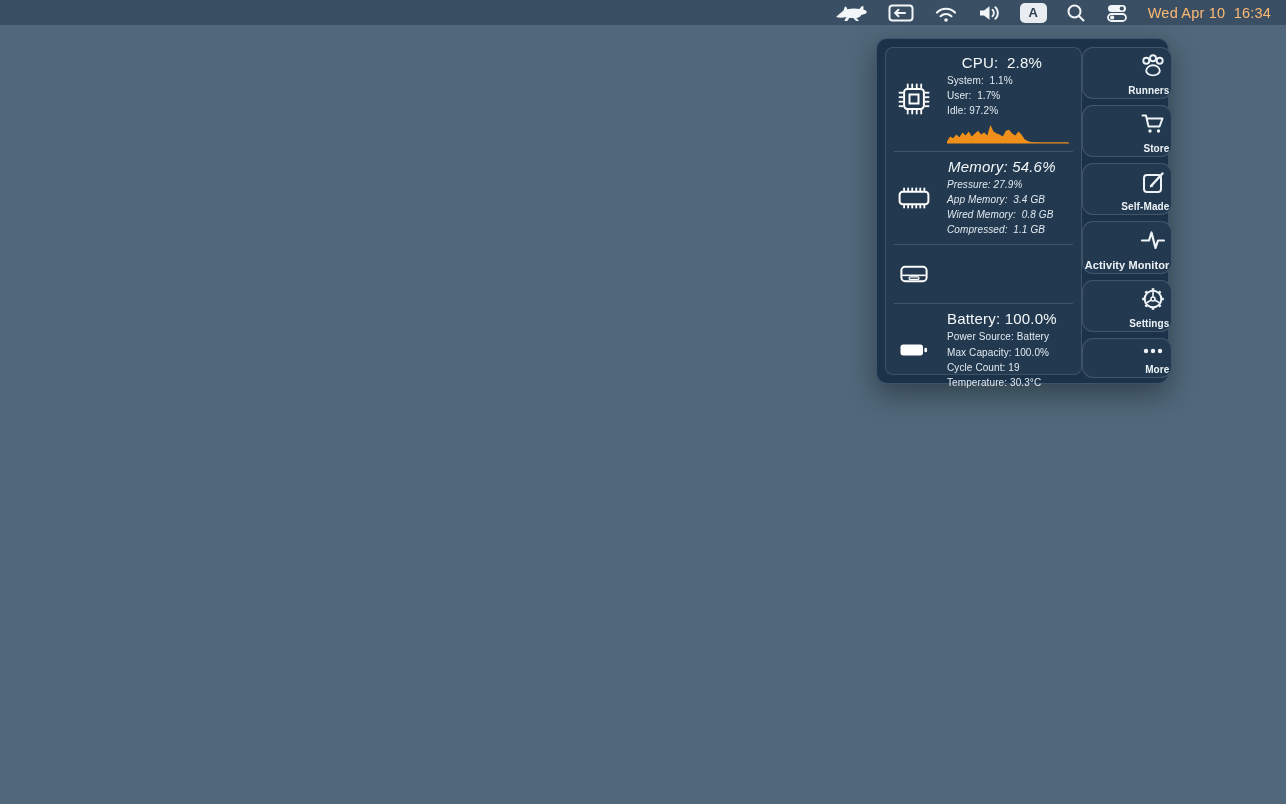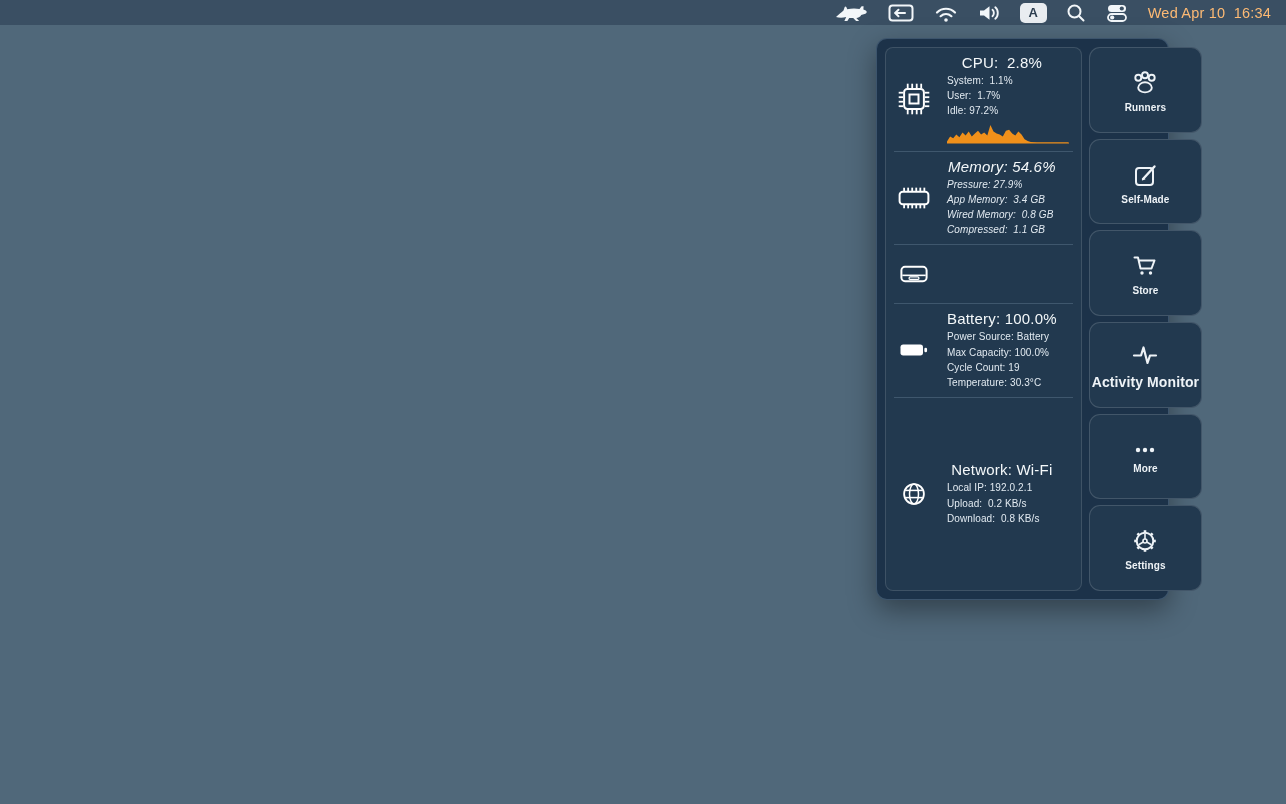--- a/index.html
+++ b/index.html
@@ -30,26 +30,26 @@
   .mb-clock{
     color:#fdba74;font-size:14.5px;font-weight:500;white-space:pre;letter-spacing:.2px;
   }
   .input-badge{
     width:27px;height:20px;background:#e9edf1;border-radius:5px;
     display:flex;align-items:center;justify-content:center;
     color:#2c3e50;font-size:13px;font-weight:700;
   }
   
   .panel{
-    position:absolute;left:876px;top:38px;width:293px;height:562px;
+    position:absolute;left:876px;top:38px;width:293px;height:346px;
     background:var(--panel-bg);
     border:1px solid rgba(120,150,175,.35);
     border-radius:11px;
     box-shadow:0 10px 28px rgba(0,0,0,.38);
-    display:flex;padding:8px;gap:7px;
+    display:flex;padding:8px;
   }
   .stats-card{
     width:198px;height:100%;
     background:var(--card-bg);
     border:1px solid rgba(255,255,255,.13);
     border-radius:8px;
     display:flex;flex-direction:column;
   }
   .sec{display:flex;align-items:center;margin:0 8px;padding:6px 0 7px 0;}
   .sec + .sec{border-top:1px solid rgba(150,178,200,.25);}
@@ -68,25 +68,25 @@
     margin-top:5px;width:122px;height:9px;
     border:1px solid var(--accent);background:#233c52;
   }
   .stor-fill{height:100%;background:var(--accent);}
   
   .btn-col{flex:1;display:flex;flex-direction:column;gap:6px;}
   .side-btn{
     flex:1;background:var(--card-bg);
     border:1px solid rgba(255,255,255,.15);
     border-radius:11px;cursor:default;
-    display:flex;flex-direction:column;align-items:center;justify-content:center;gap:3px;
+    display:flex;flex-direction:column;align-items:flex-end;justify-content:center;gap:3px;
     color:#eef3f7;padding:2px;
   }
   .side-btn .lbl{font-size:10px;font-weight:700;letter-spacing:.1px;white-space:nowrap;}
-  .side-btn .lbl.small{font-size:14px;}
+  .side-btn .lbl.small{font-size:11px;}
   .side-btn svg{display:block;}
 </style>
 </head>
 <body>
 
 <div class="menubar">
 
   <div class="mb-item">
     <svg width="33" height="21" viewBox="0 0 33 21" fill="#f2f6f9">
       <path d="M1,15 C3.5,12.5 6.5,10.5 8.5,8.5 L9.6,5.2 C9.9,4.3 10.9,4.3 11.3,5.1 L12.3,7.2 C16.5,6.2 21.5,6.2 24.5,7.1 L26.6,4.3 L28.6,4.3 L28.4,7.4 L30.8,8.4 C32.1,9.2 32.1,10.9 30.4,11.8 L26.2,12.9 C25.4,14.6 23.5,15.7 21.3,15.9 L24.1,19 L21.1,19 L18.2,15.9 L14.2,15.9 L12.4,19 L9.4,19 L11.2,14.9 C7.8,15.9 4.2,15.8 1,15 Z"></path>
@@ -229,93 +229,66 @@
       </div>
       <div class="sec-body">
         <div class="sec-title">Battery: 100.0%</div>
         <div class="dl">Power Source: Battery</div>
         <div class="dl">Max Capacity: 100.0%</div>
         <div class="dl">Cycle Count: 19</div>
         <div class="dl">Temperature: 30.3°C</div>
       </div>
     </div>
 
-    <div class="sec" style="flex:1;">
-      <div class="sec-icon">
-        <svg width="36" height="36" viewBox="0 0 40 40" fill="none" stroke="#fff" stroke-width="2">
-          <circle cx="20" cy="20" r="11"></circle>
-          <ellipse cx="20" cy="20" rx="5" ry="11" stroke-width="1.7"></ellipse>
-          <path d="M10.2,16 H29.8" stroke-width="1.7"></path>
-          <path d="M10.2,24 H29.8" stroke-width="1.7"></path>
-        </svg>
-      </div>
-      <div class="sec-body">
-        <div class="sec-title">Network: Wi-Fi</div>
-        <div class="dl">Local IP: 192.0.2.1</div>
-        <div class="dl">Upload:  0.2 KB/s</div>
-        <div class="dl">Download:  0.8 KB/s</div>
-      </div>
-    </div>
 
   </div>
 
   <div class="btn-col">
 
     <div class="side-btn">
       <span>
         <svg width="32" height="32" viewBox="0 0 32 32" fill="none" stroke="#eef3f7" stroke-width="1.9">
           <circle cx="9.3" cy="10.8" r="3"></circle>
           <circle cx="16" cy="8.2" r="3"></circle>
           <circle cx="22.7" cy="10.8" r="3"></circle>
           <path d="M16,15.2 c-3.6,0 -6.8,2.6 -6.8,5.6 c0,2.6 3.1,4.6 6.8,4.6 c3.7,0 6.8,-2 6.8,-4.6 c0,-3 -3.2,-5.6 -6.8,-5.6 z"></path>
         </svg>
       </span>
       <span class="lbl">Runners</span>
     </div>
 
     <div class="side-btn">
       <span>
+        <svg width="32" height="32" viewBox="0 0 32 32" fill="none" stroke="#eef3f7" stroke-width="2" stroke-linejoin="round" stroke-linecap="round">
+          <path d="M5.5,7.5 H9 L11.5,18.5 H22.5 L25.5,10.5 H10"></path>
+          <circle cx="13" cy="23" r="1.7" fill="#eef3f7" stroke="none"></circle>
+          <circle cx="21.5" cy="23" r="1.7" fill="#eef3f7" stroke="none"></circle>
+        </svg>
+      </span>
+      <span class="lbl">Store</span>
+    </div>
+
+    <div class="side-btn">
+      <span>
         <svg width="32" height="32" viewBox="0 0 32 32" fill="none" stroke="#eef3f7" stroke-width="2">
           <rect x="7" y="9" width="17" height="17" rx="3"></rect>
           <path d="M14,20 L25.5,7.5" stroke-width="2.4" stroke-linecap="round"></path>
           <path d="M12.8,21.4 l1.6,-3.4 l2.2,2.2 z" fill="#eef3f7" stroke="none"></path>
         </svg>
       </span>
       <span class="lbl">Self-Made</span>
     </div>
 
     <div class="side-btn">
       <span>
-        <svg width="32" height="32" viewBox="0 0 32 32" fill="none" stroke="#eef3f7" stroke-width="2" stroke-linejoin="round" stroke-linecap="round">
-          <path d="M5.5,7.5 H9 L11.5,18.5 H22.5 L25.5,10.5 H10"></path>
-          <circle cx="13" cy="23" r="1.7" fill="#eef3f7" stroke="none"></circle>
-          <circle cx="21.5" cy="23" r="1.7" fill="#eef3f7" stroke="none"></circle>
-        </svg>
-      </span>
-      <span class="lbl">Store</span>
-    </div>
-
-    <div class="side-btn">
-      <span>
         <svg width="32" height="32" viewBox="0 0 32 32" fill="none" stroke="#eef3f7" stroke-width="2.2" stroke-linecap="round" stroke-linejoin="round">
           <path d="M5,16.5 H12 L14.5,8.5 L18.5,24 L21,16.5 H27"></path>
         </svg>
       </span>
       <span class="lbl small">Activity Monitor</span>
-    </div>
-
-    <div class="side-btn">
-      <span>
-        <svg width="32" height="20" viewBox="0 0 32 20" fill="#eef3f7">
-          <circle cx="9" cy="10" r="2.2"></circle>
-          <circle cx="16" cy="10" r="2.2"></circle>
-          <circle cx="23" cy="10" r="2.2"></circle>
-        </svg>
-      </span>
-      <span class="lbl">More</span>
     </div>
 
     <div class="side-btn">
       <span>
         <svg width="32" height="32" viewBox="0 0 32 32" fill="none" stroke="#eef3f7">
           <circle cx="16" cy="16" r="8.3" stroke-width="2"></circle>
           <g stroke-width="2.6">
             <path d="M16,5.2 V7.7"></path>
               <path d="M16,24.3 V26.8"></path>
             <path d="M5.2,16 H7.7"></path>
@@ -329,14 +302,25 @@
           <g stroke-width="1.6">
             <path d="M16,14 V8.6"></path>
             <path d="M14.3,17 L9.6,19.7"></path>
             <path d="M17.7,17 L22.4,19.7"></path>
           </g>
         </svg>
       </span>
       <span class="lbl">Settings</span>
     </div>
 
+    <div class="side-btn">
+      <span>
+        <svg width="32" height="20" viewBox="0 0 32 20" fill="#eef3f7">
+          <circle cx="9" cy="10" r="2.2"></circle>
+          <circle cx="16" cy="10" r="2.2"></circle>
+          <circle cx="23" cy="10" r="2.2"></circle>
+        </svg>
+      </span>
+      <span class="lbl">More</span>
+    </div>
+
   </div>
 </div>
 
 </body></html>

